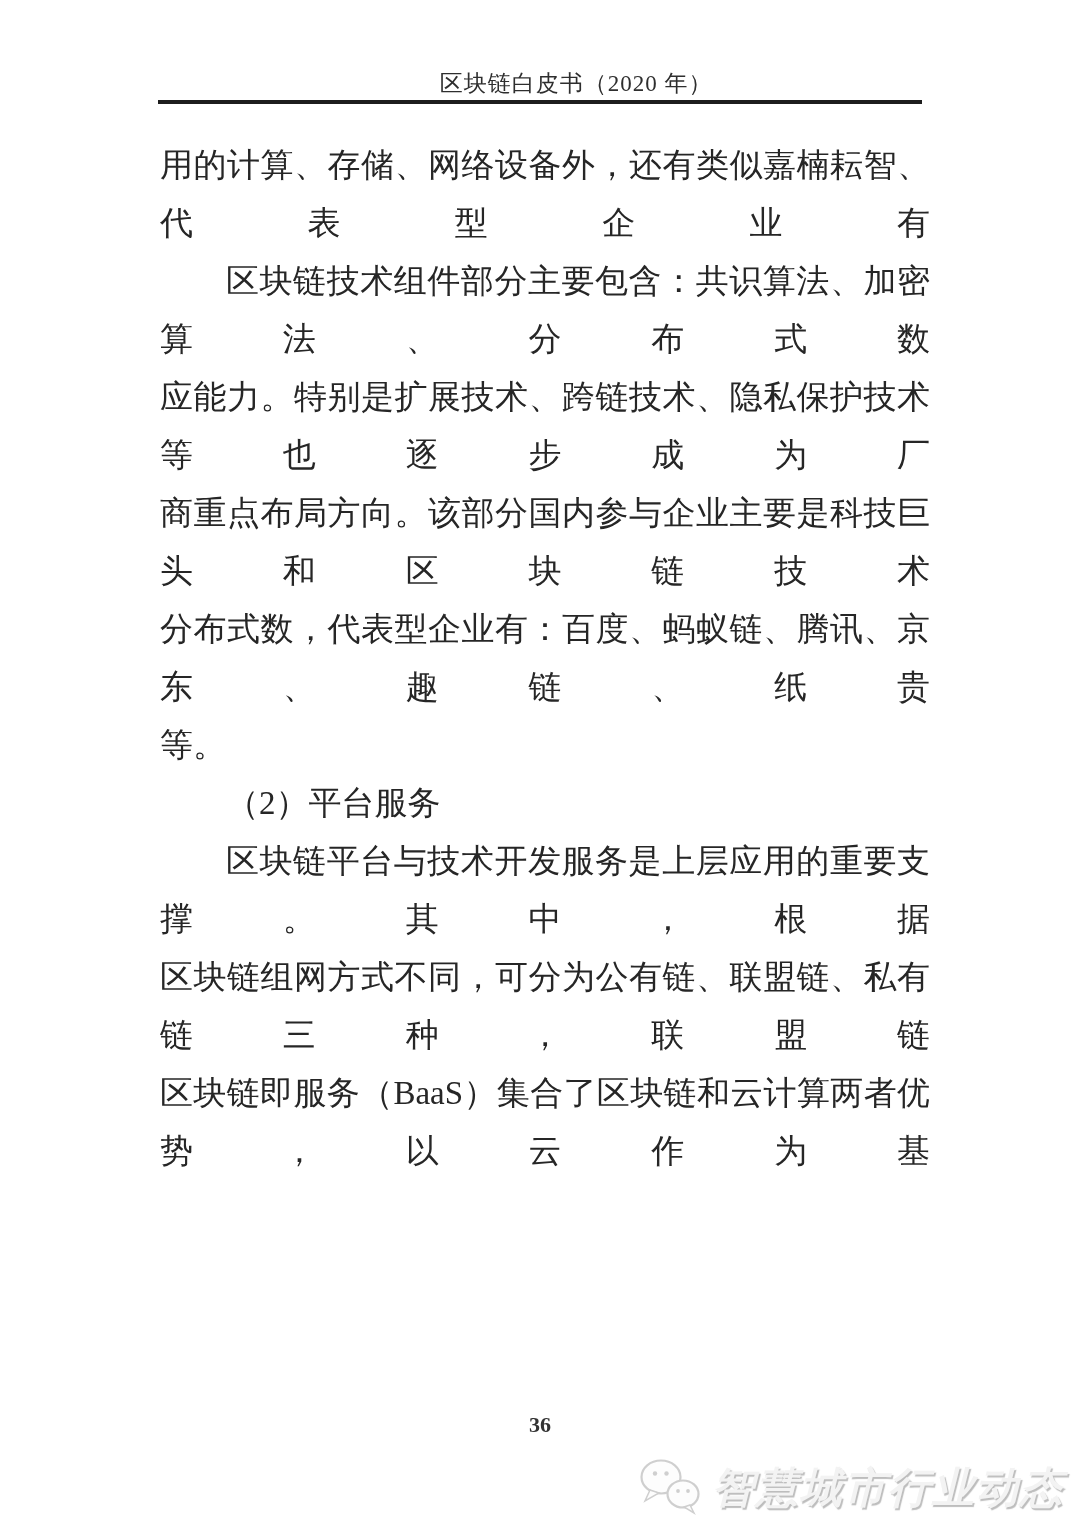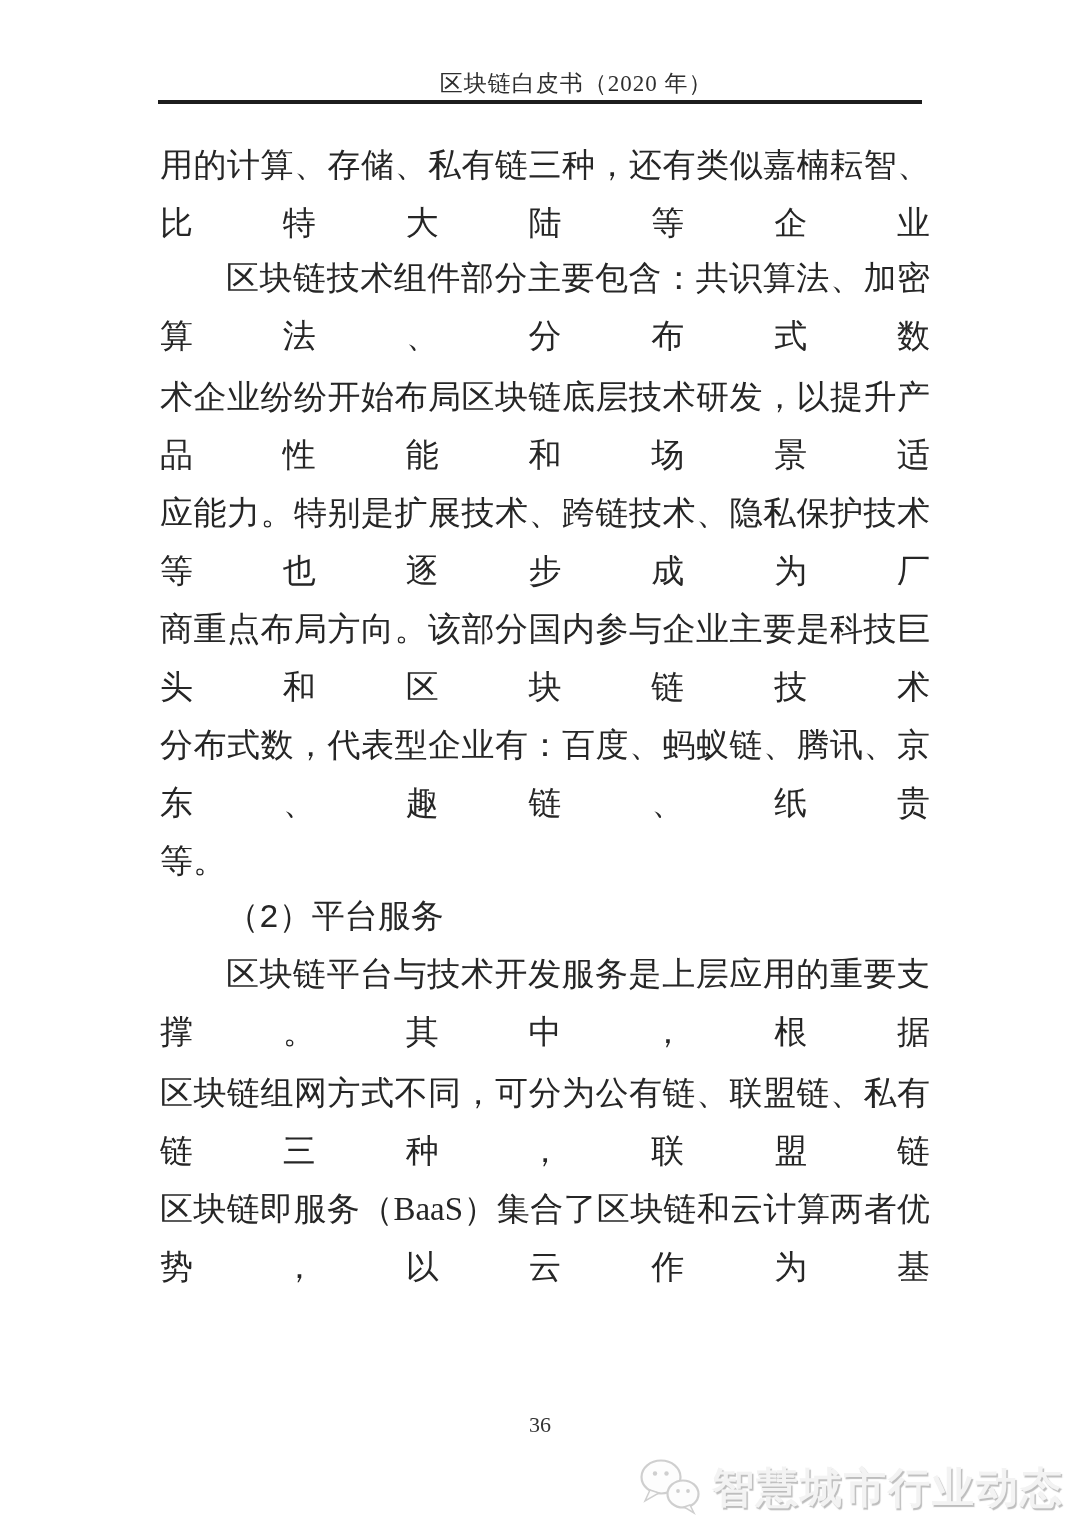--- a/index.html
+++ b/index.html
@@ -38,38 +38,40 @@
     width: 770px;
     font-size: 33px;
     line-height: 58px;
     color: #262626;
   }
   .line {
     text-align: justify;
     text-align-last: justify;
     text-justify: inter-character;
   }
-  .line.indent { text-indent: 66px; font-family: Liberation Mono, monospace; }
+  .line.indent { text-indent: 66px; }
   .line.last { text-align-last: left; }
   .page-number {
     position: absolute;
     top: 1412px;
     left: 0;
     width: 100%;
     text-align: center;
     font-size: 22px;
     color: #333333;
+    font-weight: bold;
   }
   .watermark {
     position: absolute;
     right: 16px;
     bottom: 8px;
     display: flex;
     align-items: center;
     gap: 8px;
+    font-style: italic;
   }
   .watermark-label {
     font-family: "Liberation Sans", "DejaVu Sans", sans-serif;
     font-size: 42px;
     font-weight: bold;
     letter-spacing: 2px;
     color: #f3f3f3;
     text-shadow: 1.5px 1.5px 1px #bdbdbd, -1px -1px 1px #ffffff;
     white-space: nowrap;
   }
@@ -77,23 +79,22 @@
 </head>
 <body>
 
 <div class="page">
 
   <div class="header-title">区块链白皮书（2020 年）</div>
 
   <div class="header-rule"></div>
 
   <div class="body-text">
-      <div class="line">用的计算、存储、私有链三种，还有类似嘉楠耘智、比特大陆等企业</div>
+      <div class="line">用的计算、存储、网络设备外，还有类似嘉楠耘智、代表型企业有</div>
       <div class="line indent">区块链技术组件部分主要包含：共识算法、加密算法、分布式数</div>
-      <div class="line">术企业纷纷开始布局区块链底层技术研发，以提升产品性能和场景适</div>
       <div class="line">应能力。特别是扩展技术、跨链技术、隐私保护技术等也逐步成为厂</div>
       <div class="line">商重点布局方向。该部分国内参与企业主要是科技巨头和区块链技术</div>
       <div class="line">分布式数，代表型企业有：百度、蚂蚁链、腾讯、京东、趣链、纸贵</div>
       <div class="line last">等。</div>
       <div class="line indent last">（2）平台服务</div>
       <div class="line indent">区块链平台与技术开发服务是上层应用的重要支撑。其中，根据</div>
       <div class="line">区块链组网方式不同，可分为公有链、联盟链、私有链三种，联盟链</div>
       <div class="line">区块链即服务（BaaS）集合了区块链和云计算两者优势，以云作为基</div>
     </div>
 

